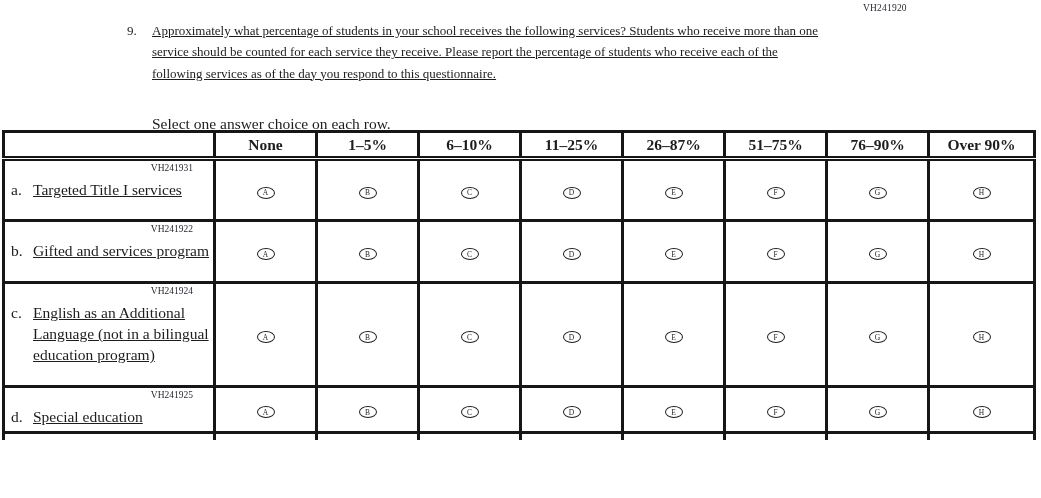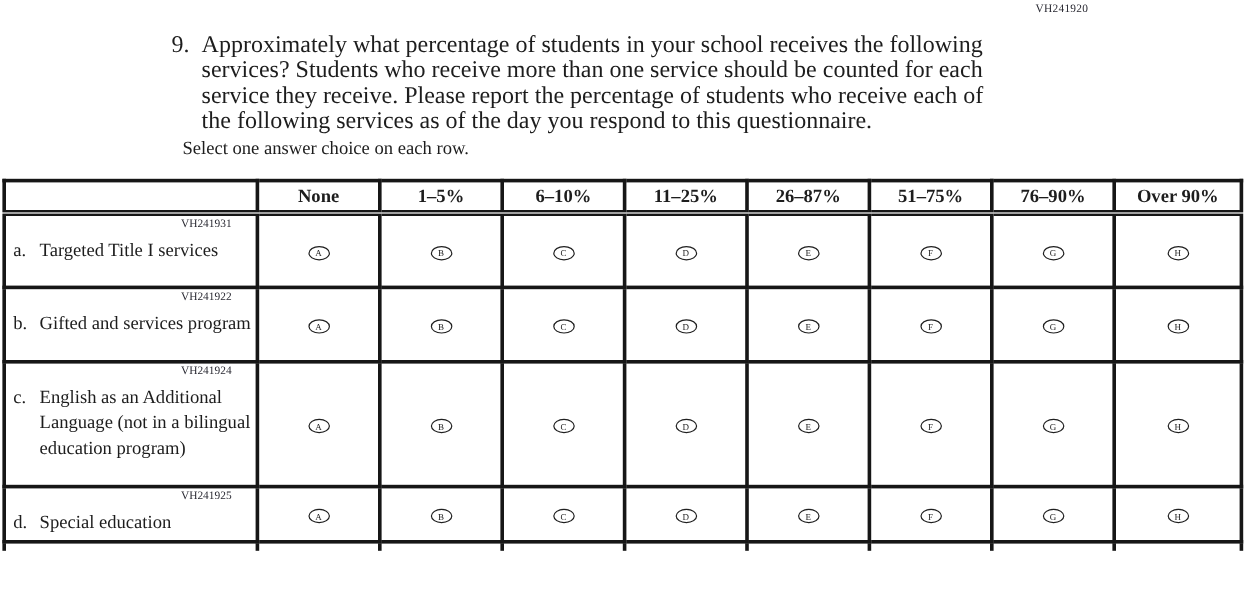--- a/index.html
+++ b/index.html
@@ -19,37 +19,38 @@
   .item-code-top {
     position: absolute;
     left: 845px; top: 3px;
     font-size: 9.5px;
     letter-spacing: 0.2px;
     color: #2a2a33;
     margin-left: 18px;
   }
   .question {
     position: absolute;
-    left: 168px; top: 7px;
+    left: 152px; top: 7px;
     width: 676px;
-    font-size: 20px;
+    font-size: 13px;
     line-height: 21.3px;
     text-indent: -25px;
+    text-decoration: underline;
   }
   .qnum { display: inline-block; width: 25px; text-indent: 0; }
   .instruction {
     position: absolute;
     left: 152px; top: 99px;
     font-size: 15.5px;
   }
   .instruction .bold-word { font-weight: normal; }
 
   table.answer-grid {
     position: absolute;
-    left: 2px; top: 149px;
+    left: 2px; top: 130px;
     width: 957px;
     border-collapse: collapse;
     table-layout: fixed;
     border: 3px solid #161616;
     border-bottom: none;
   }
   .answer-grid th, .answer-grid td {
     border: 3px solid #161616;
     padding: 0;
     background: #ffffff;
@@ -81,20 +82,21 @@
     line-height: 11px;
     text-align: right;
     padding: 2px 20px 0 0;
     color: #2a2a33;
   }
   .row-label {
     font-size: 15.5px;
     line-height: 21px;
     margin: 5px 2px 4px 28px;
     text-indent: -22px;
+    text-decoration: underline;
   }
   .row-letter { display: inline-block; width: 22px; text-indent: 0; }
   .bubble {
     display: inline-flex;
     width: 18px; height: 12px;
     border: 1.2px solid #1f1f1f;
     border-radius: 50%;
     align-items: center;
     justify-content: center;
     font-size: 7.5px;

